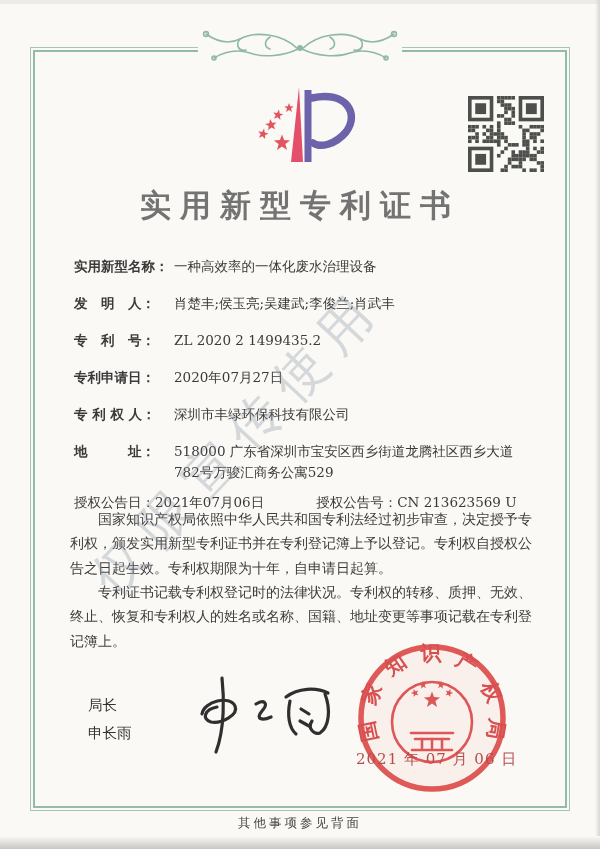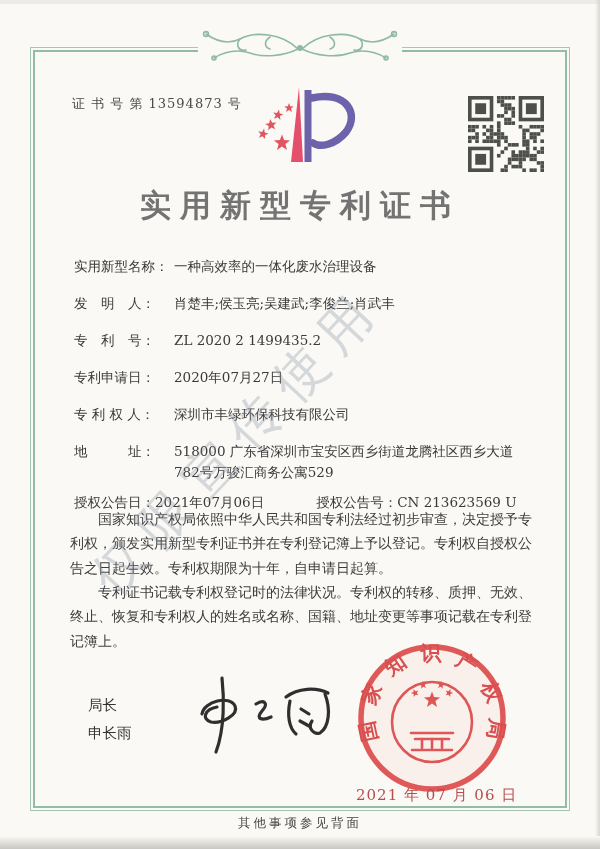--- a/index.html
+++ b/index.html
@@ -24,36 +24,36 @@
 
   .logo{position:absolute;left:232px;top:82px;width:140px;height:95px;}
 
   .qr{position:absolute;left:468px;top:96px;width:76px;height:76px;}
 
   .title{position:absolute;left:0;top:185px;width:100%;text-align:center;
     font-size:31px;font-weight:bold;letter-spacing:9px;color:#737373;}
 
   .fields{position:absolute;left:74px;top:256px;width:458px;font-size:13.5px;color:#3a3a3a;}
   .field{display:flex;margin-bottom:16px;line-height:1.5;}
-  .field-label{flex:0 0 100px;white-space:nowrap;}
+  .field-label{flex:0 0 100px;white-space:nowrap;font-weight:bold;}
   .field-value{flex:1;line-height:1.55;}
   .grant-row{display:flex;margin-top:2px;}
   .grant-pair{white-space:nowrap;}
   .grant-pair.second{margin-left:52px;}
 
   .paras{position:absolute;left:70px;top:507px;width:462px;font-size:14px;
     line-height:1.74;color:#3e3e3e;text-align:justify;}
   .paras p{margin:0;text-indent:2em;}
 
   .director{position:absolute;left:88px;top:692px;font-size:14.5px;color:#333;line-height:1.9;}
   .signature{position:absolute;left:188px;top:668px;width:160px;height:92px;}
 
   .seal{position:absolute;left:352px;top:638px;width:160px;height:160px;}
   .seal-date{position:absolute;left:356px;top:750px;font-size:15px;color:#b64c4c;
-    letter-spacing:1px;white-space:nowrap;margin-top:36px;}
+    letter-spacing:1px;white-space:nowrap;}
 
   .page-info{position:absolute;left:0;top:772px;width:100%;text-align:center;
     font-size:11.5px;color:#4c4c4c;}
   .footer-note{position:absolute;left:0;top:815px;width:100%;text-align:center;
     font-size:12.5px;color:#454545;letter-spacing:3px;}
 
   .watermark{position:absolute;left:128px;top:540px;transform:rotate(-47deg);
     transform-origin:left bottom;font-size:52px;letter-spacing:14px;
     color:rgba(128,140,155,0.30);white-space:nowrap;pointer-events:none;
     font-family:"DejaVu Serif","Liberation Serif",serif;}
@@ -84,21 +84,20 @@
           <path d="M60,14 C65,20 61,27 54,25"></path>
           <path d="M30,12 C36,16 36,22 30,24"></path>
           <circle cx="94" cy="9" r="2.4"></circle>
           <circle cx="86" cy="33" r="2"></circle>
         </g>
         <circle cx="0" cy="23" r="3" fill="#8fb9a2" stroke="none"></circle>
       </g>
     </svg>
   </div>
 
-  <div class="cert-no">证 书 号 第 13594873 号</div>
 
   <div class="logo">
     <svg width="140" height="95" viewBox="0 0 140 95">
       <polygon points="67,5 59,80 71,80" fill="#e4506b"></polygon>
       <path d="M76,8 L76,80" stroke="#6c63ab" stroke-width="7" fill="none"></path>
       <path d="M80,16 C114,8 128,32 114,50 C103,63 88,66 81,61" stroke="#6c63ab" stroke-width="7.5" fill="none" stroke-linecap="round"></path>
       <g fill="#e25560">
         <polygon points="57.0,21.0 58.2,24.3 61.8,24.5 59.0,26.6 59.9,30.0 57.0,28.1 54.1,30.0 55.0,26.6 52.2,24.5 55.8,24.3"></polygon>
         <polygon points="47.0,27.6 47.7,31.4 51.4,32.2 48.0,34.1 48.4,37.9 45.6,35.3 42.0,36.8 43.7,33.3 41.1,30.4 45.0,30.9"></polygon>
         <polygon points="38.2,37.1 40.2,40.8 44.4,40.4 41.5,43.4 43.2,47.3 39.4,45.5 36.2,48.3 36.7,44.1 33.1,42.0 37.2,41.2"></polygon>

